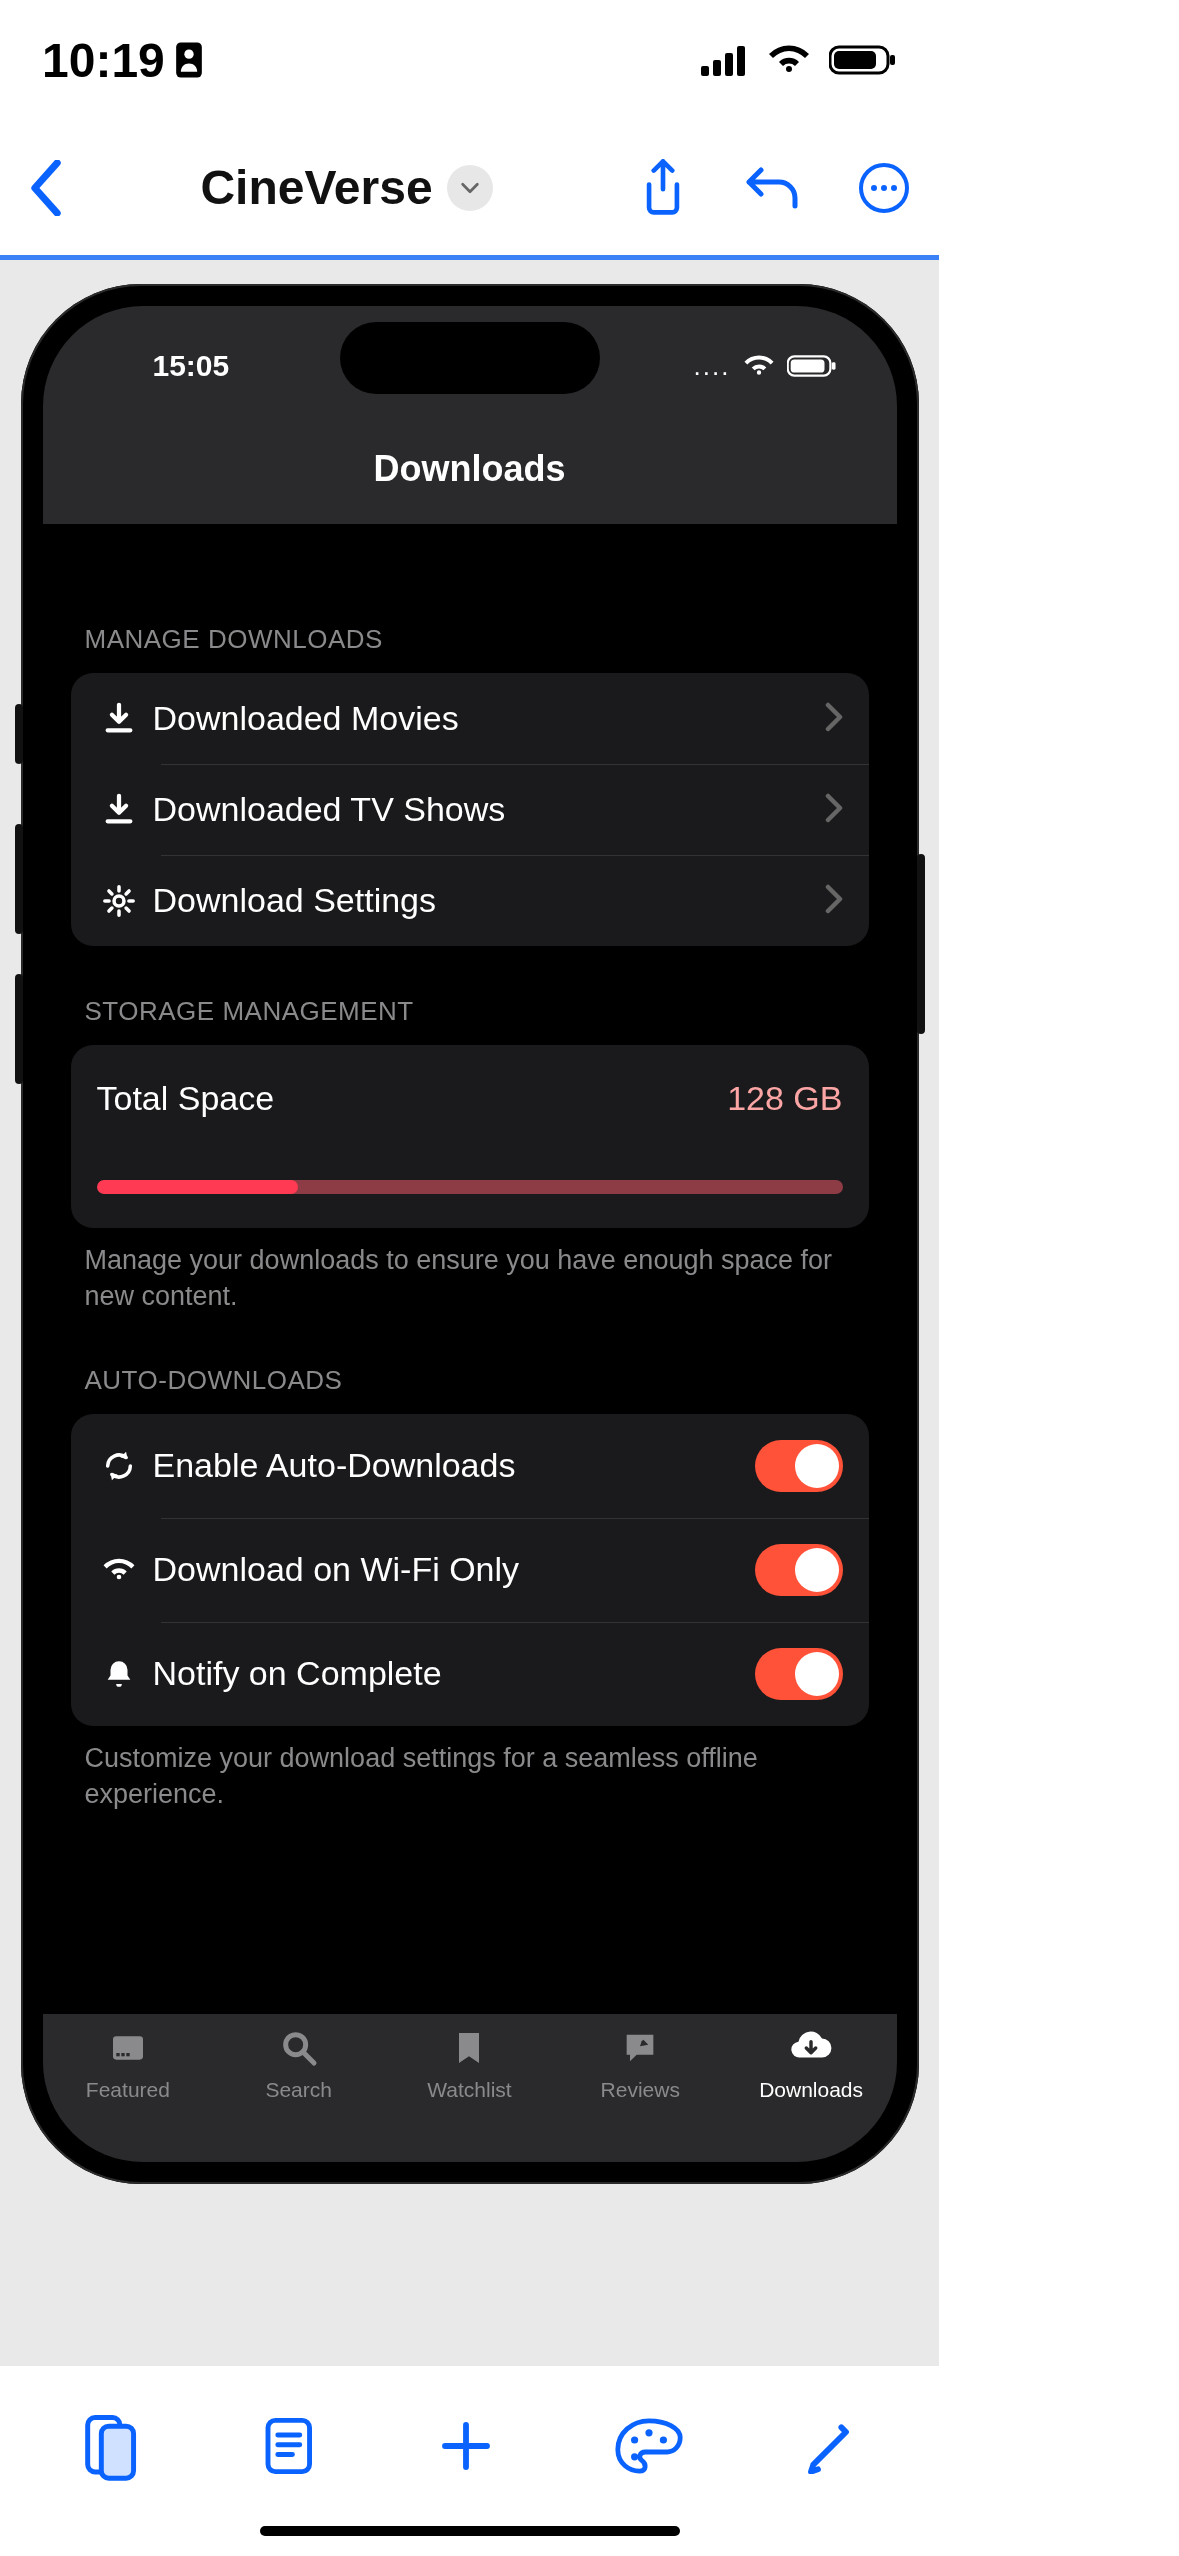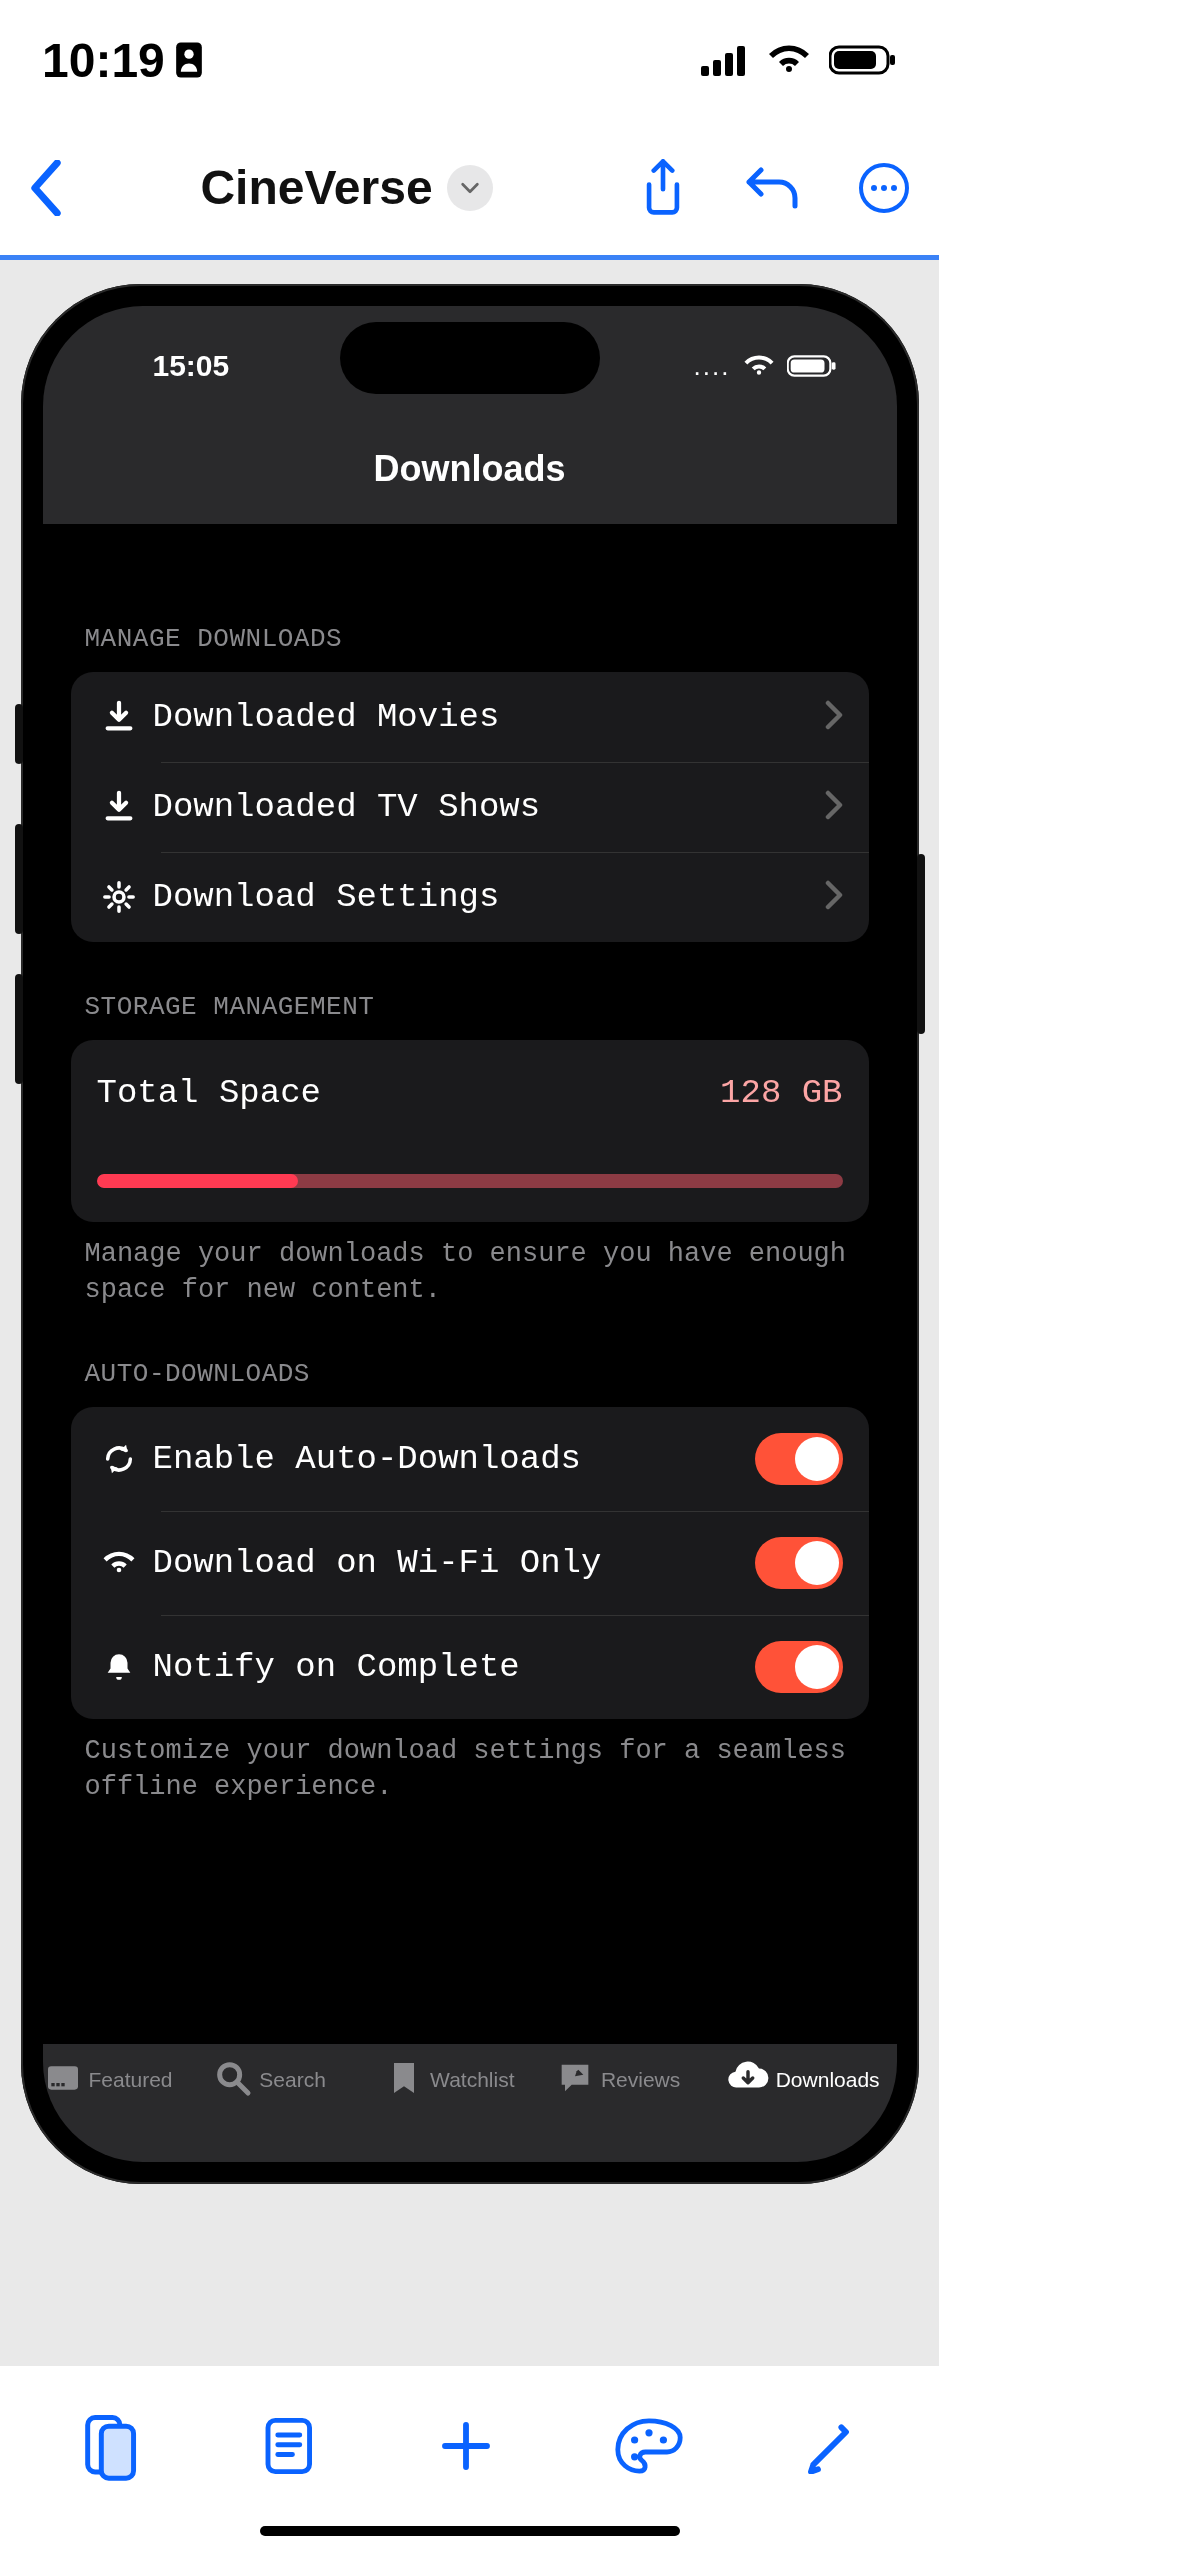--- a/index.html
+++ b/index.html
@@ -34,21 +34,21 @@
 
   
   .app-header { background:#2a2a2c; padding-top:0; }
   .inner-status { height:120px; display:flex; align-items:center; justify-content:space-between; padding:0 50px; position:relative; }
   .inner-status .time { color:#fff; font-size:30px; font-weight:600; margin-left:60px;}
   .inner-status .icons { display:flex; align-items:center; gap:12px; color:#fff; margin-right:10px;}
   .notch { position:absolute; left:50%; transform:translateX(-50%); top:16px; width:260px; height:72px; background:#000; border-radius:40px; }
   .app-title { text-align:center; color:#fff; font-size:36px; font-weight:700; padding:22px 0 34px; }
 
   
-  .content { flex:1; background:#000; overflow:hidden; padding: 0 28px; font-family: Liberation Mono, monospace; }
+  .content { flex:1; background:#000; overflow:hidden; padding: 0 28px; }
   .spacer { height:100px; }
 
   .section-header { color:#8a8a8d; font-size:26px; letter-spacing:0.5px; padding: 0 14px 18px; text-transform:uppercase; }
   .section-footer { color:#8a8a8d; font-size:27px; padding: 14px 14px 0; line-height:1.35; }
 
   .card { background:#1a1a1c; border-radius:22px; overflow:hidden; }
   .row { display:flex; align-items:center; padding: 26px 26px; gap:12px; position:relative; }
   .row + .row::before { content:""; position:absolute; top:0; left:90px; right:0; height:1px; background:#333; }
   .row.noicon + .row.noicon::before { left:26px; }
   .row .icon { width:44px; display:flex; justify-content:center; color:#fff; }
@@ -62,21 +62,21 @@
   .progress-fill { position:absolute; left:0; top:0; height:100%; background:#ff3a52; border-radius:10px; }
 
   
   .toggle { width:88px; height:52px; border-radius:30px; background:#ff5238; position:relative; }
   .toggle .knob { position:absolute; right:4px; top:4px; width:44px; height:44px; border-radius:50%; background:#fff; }
 
   .section-gap { height:50px; }
 
   
   .inner-tabbar { background:#2a2a2c; display:flex; padding:14px 0 60px; }
-  .tab { flex:1; display:flex; flex-direction:row; align-items:center; gap:6px; }
+  .tab { flex:1; display:flex; flex-direction:column; align-items:center; gap:6px; }
   .tab .ticon { color:#8a8a8d; }
   .tab .tlabel { font-size:21px; color:#8a8a8d; }
   .tab.active .ticon, .tab.active .tlabel { color:#fff; } 
 
   
   .outer-toolbar { height:190px; background:#fff; display:flex; align-items:center; justify-content:space-around; padding:0 20px 30px; }
   .outer-toolbar svg { display:block; }
 
   .outer-home-ind { position:absolute; bottom:20px; left:50%; transform:translateX(-50%); width:420px; height:10px; background:#000; border-radius:10px; }
   .root-rel { position:relative; }

